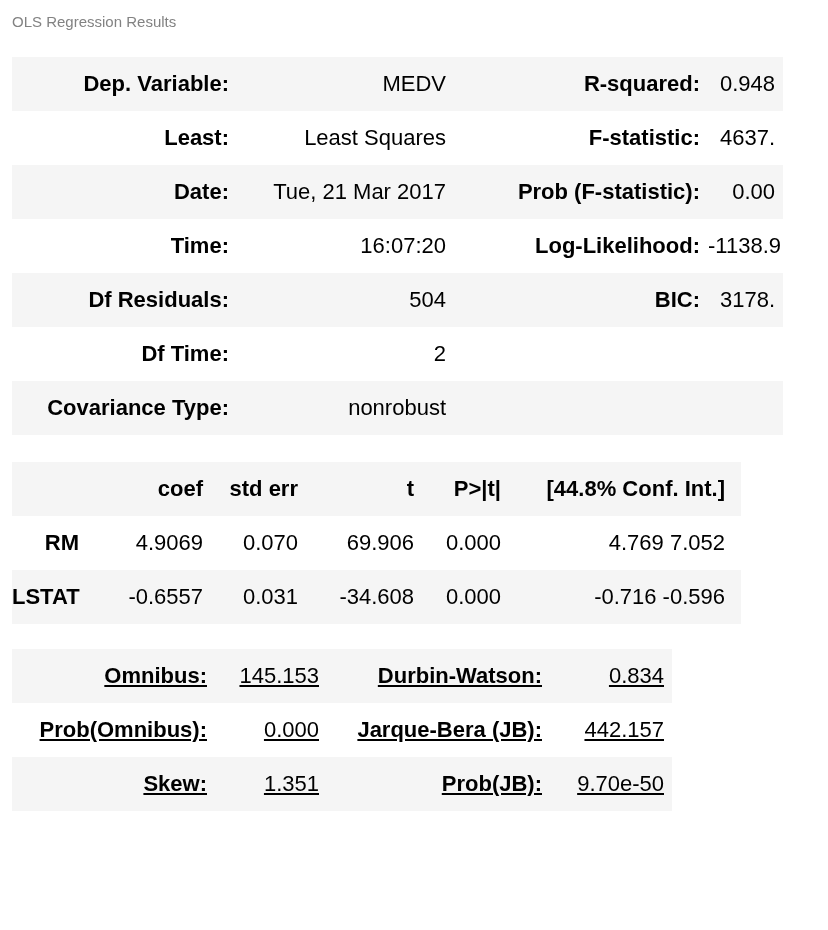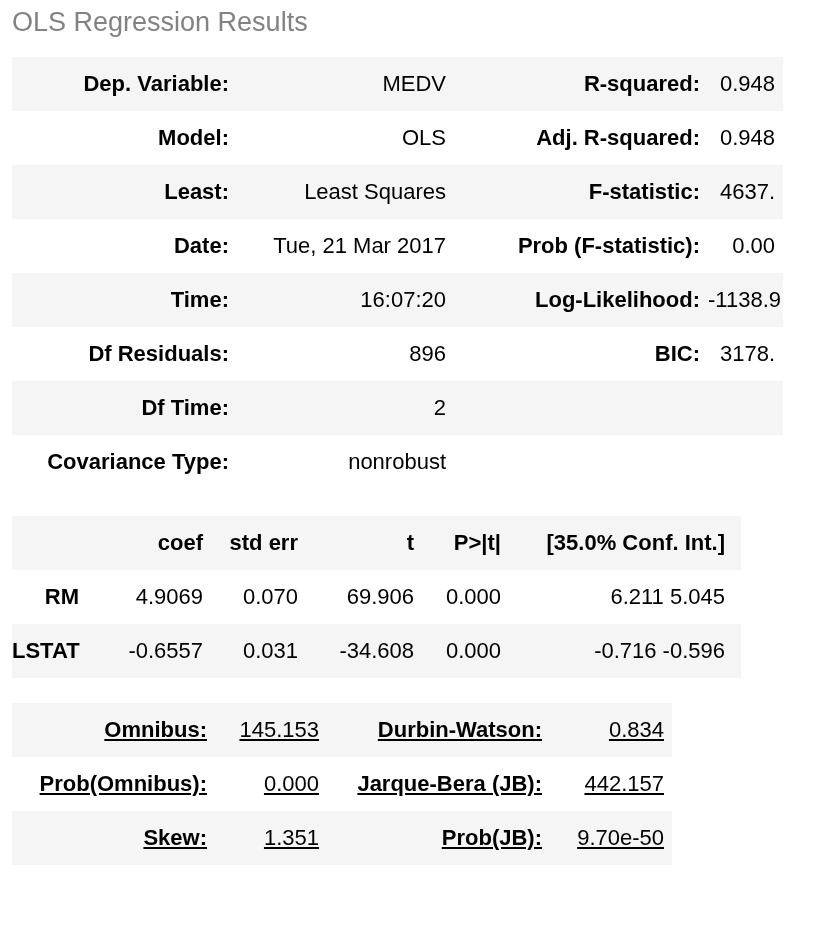--- a/index.html
+++ b/index.html
@@ -6,21 +6,21 @@
   html, body {
     margin: 0; padding: 0;
     width: 828px; height: 930px;
     background: #ffffff;
     font-family: "Liberation Sans", sans-serif;
     color: #000000;
     overflow: hidden;
   }
   .page { padding: 8px 0 0 12px; }
   .title {
-    font-size: 27px;
+    font-size: 15px;
     line-height: 28px;
     color: var(--title-color, #828282);
     margin: 0 0 21px 0;
   }
   table { border-collapse: collapse; table-layout: fixed; border: none; }
   th, td {
     font-size: 22px;
     line-height: 28px;
     padding: 13px 8px 13px 0;
     text-align: right;
@@ -68,46 +68,40 @@
         <col class="c4">
       </colgroup>
     <tbody>
       <tr>
         <th>Dep. Variable:</th>
         <td>MEDV</td>
         <th>R-squared:</th>
         <td>0.948</td>
       </tr>
       <tr>
-        <th>Model:</th>
-        <td>OLS</td>
-        <th>Adj. R-squared:</th>
-        <td>0.948</td>
-      </tr>
-      <tr>
         <th>Least:</th>
         <td>Least Squares</td>
         <th>F-statistic:</th>
         <td>4637.</td>
       </tr>
       <tr>
         <th>Date:</th>
         <td>Tue, 21 Mar 2017</td>
         <th>Prob (F-statistic):</th>
         <td>0.00</td>
       </tr>
       <tr>
         <th>Time:</th>
         <td>16:07:20</td>
         <th>Log-Likelihood:</th>
         <td>-1138.9</td>
       </tr>
       <tr>
         <th>Df Residuals:</th>
-        <td>896</td>
+        <td>504</td>
         <th>BIC:</th>
         <td>3178.</td>
       </tr>
       <tr>
         <th>Df Time:</th>
         <td>2</td>
         <th></th>
         <td></td>
       </tr>
       <tr>
@@ -128,29 +122,29 @@
         <col class="c5">
         <col class="c6">
       </colgroup>
     <tbody>
       <tr>
         <th></th>
         <th>coef</th>
         <th>std err</th>
         <th>t</th>
         <th>P&gt;|t|</th>
-        <th class="pad-lg">[35.0% Conf. Int.]</th>
+        <th class="pad-lg">[44.8% Conf. Int.]</th>
       </tr>
       <tr>
         <th>RM</th>
         <td>4.9069</td>
         <td>0.070</td>
         <td>69.906</td>
         <td>0.000</td>
-        <td class="pad-lg">6.211 5.045</td>
+        <td class="pad-lg">4.769 7.052</td>
       </tr>
       <tr>
         <th>LSTAT</th>
         <td>-0.6557</td>
         <td>0.031</td>
         <td>-34.608</td>
         <td>0.000</td>
         <td class="pad-lg">-0.716 -0.596</td>
       </tr>
     </tbody>

